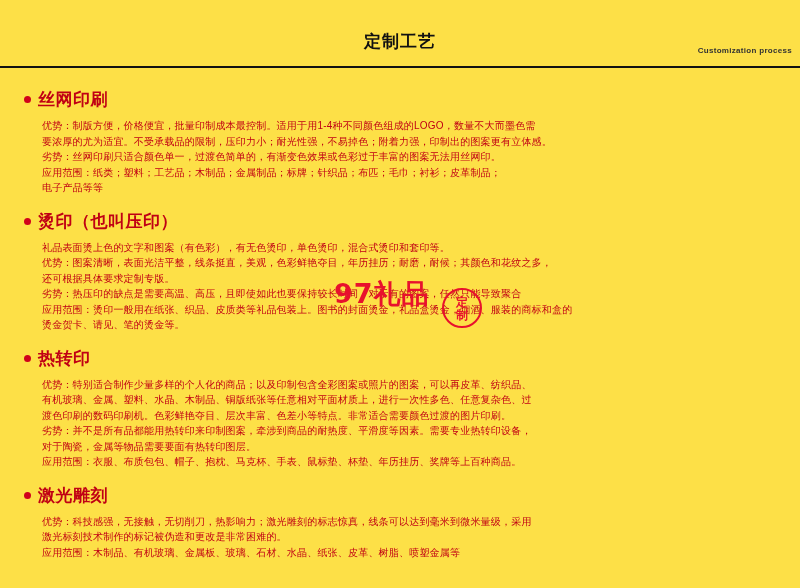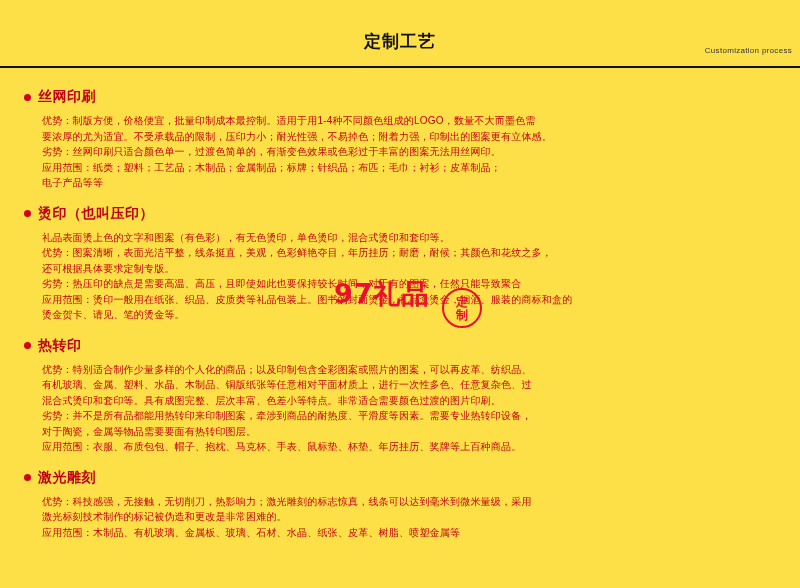--- a/index.html
+++ b/index.html
@@ -29,21 +29,21 @@
     font-size: 17px;
     font-weight: bold;
     color: #111;
     letter-spacing: 1px;
   }
   .header-sub {
     position: absolute;
     right: 8px;
     top: 46px;
     font-size: 8px;
-    font-weight: normal;
+    font-weight: bold;
     color: #333;
     letter-spacing: 0.3px;
   }
   .header-rule {
     position: absolute;
     left: 0; right: 0;
     top: 66px;
     height: 2px;
     background: #111;
   }
@@ -61,21 +61,21 @@
     margin-bottom: 7px;
   }
   .bullet {
     width: 7px; height: 7px;
     border-radius: 50%;
     background: #d0021b;
     flex: 0 0 auto;
     display: inline-block;
   }
   .sec-title {
-    font-size: 14px;
+    font-size: 17px;
     font-weight: bold;
     color: #c00014;
     letter-spacing: 0.5px;
   }
   .rows {
     padding-left: 18px;
   }
   .row {
     font-size: 10px;
     line-height: 15.5px;
@@ -163,21 +163,21 @@
     </div>
 
     <div class="section">
       <div class="sec-head">
         <span class="bullet"></span>
         <span class="sec-title">热转印</span>
       </div>
       <div class="rows">
         <p class="row">优势：特别适合制作少量多样的个人化的商品；以及印制包含全彩图案或照片的图案，可以再皮革、纺织品、</p>
         <p class="row cont">有机玻璃、金属、塑料、水晶、木制品、铜版纸张等任意相对平面材质上，进行一次性多色、任意复杂色、过</p>
-        <p class="row cont">混合式烫印和套印等。具有成图完整、层次丰富、色差小等特点。非常适合需要颜色过渡的图片印刷。</p>
+        <p class="row cont">渡色印刷的数码印刷机。色彩鲜艳夺目、层次丰富、色差小等特点。非常适合需要颜色过渡的图片印刷。</p>
         <p class="row">劣势：并不是所有品都能用热转印来印制图案，牵涉到商品的耐热度、平滑度等因素。需要专业热转印设备，</p>
         <p class="row cont">对于陶瓷，金属等物品需要要面有热转印图层。</p>
         <p class="row">应用范围：衣服、布质包包、帽子、抱枕、马克杯、手表、鼠标垫、杯垫、年历挂历、奖牌等上百种商品。</p>
       </div>
     </div>
 
     <div class="section">
       <div class="sec-head">
         <span class="bullet"></span>
         <span class="sec-title">激光雕刻</span>

